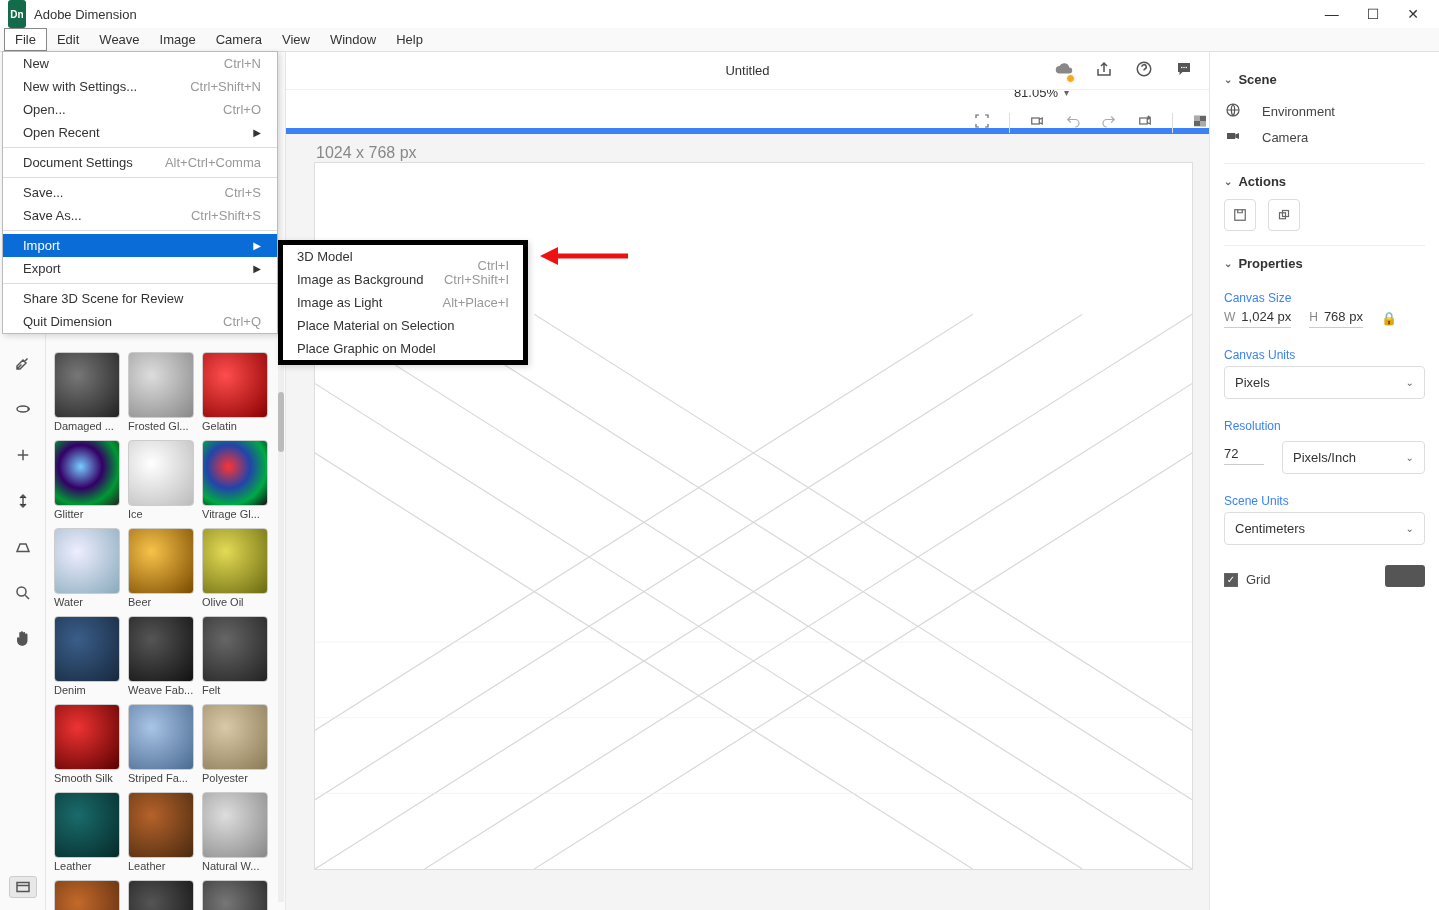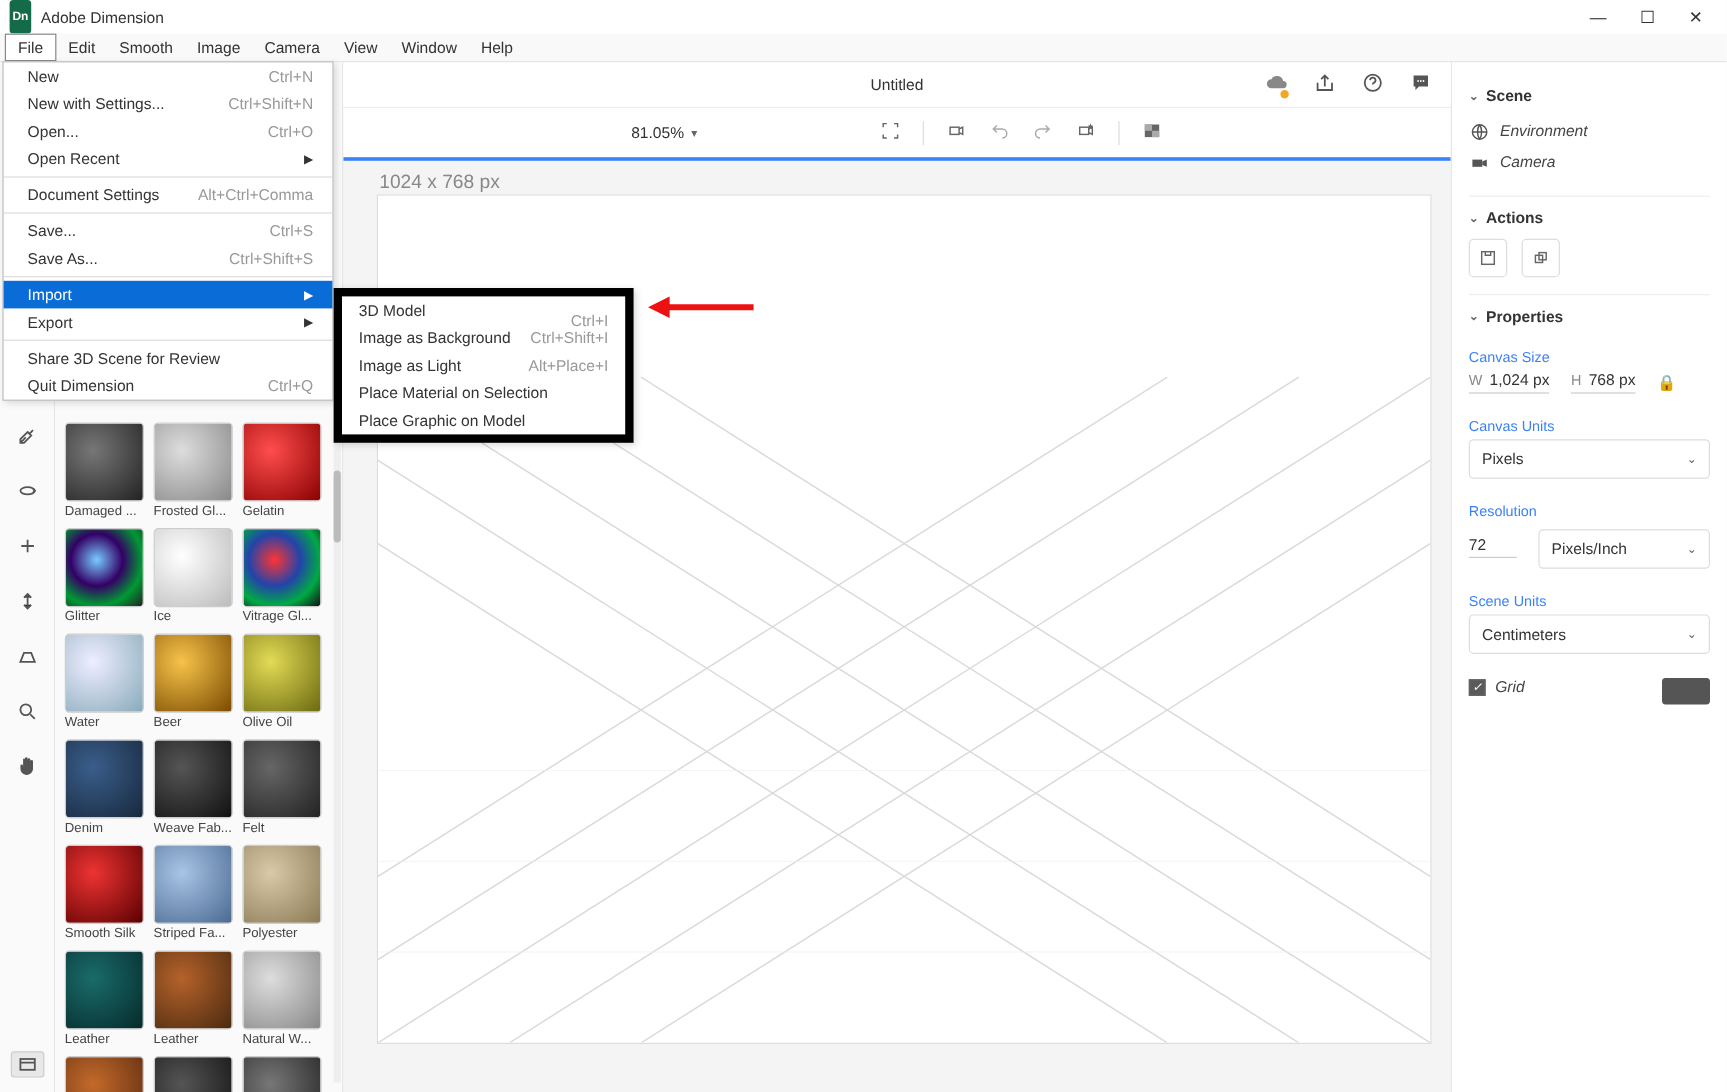--- a/index.html
+++ b/index.html
@@ -26,51 +26,51 @@
 .mat-grid { display: grid; grid-template-columns: repeat(3, 66px); gap: 8px 8px; }
 .mat-item { width: 66px; }
 .mat-thumb { width: 66px; height: 66px; border-radius: 4px; border: 1px solid #ccc; display:block; }
 .mat-label { font-size: 11px; color: #444; margin-top: 2px; white-space: nowrap; overflow: hidden; text-overflow: ellipsis; }
 .mat-scroll { position: absolute; right: 1px; top: 300px; width: 6px; height: 550px; background: #eee; }
 .mat-scroll-thumb { position:absolute; right:1px; top:340px; width:6px; height:60px; background:#bbb; border-radius:3px;}
 
 .center { flex: 1; background: #f4f4f4; display: flex; flex-direction: column; }
 .doc-titlebar { height: 38px; display:flex; align-items:center; justify-content:center; background:#fff; border-bottom:1px solid #eee; position:relative;}
 .doc-actions { position:absolute; right:16px; display:flex; gap:22px; color:#555;}
-.center-toolbar { height: 44px; background: #fff; border-bottom:3px solid #3b82f6; display:flex; align-items:center; justify-content:center; gap: 12px; }
+.center-toolbar { height: 44px; background: #fff; border-bottom:6px solid #3b82f6; display:flex; align-items:flex-end; justify-content:center; gap: 12px; flex-direction: column; }
 .zoom-group { display:flex; align-items:center; gap:6px; margin-right: 140px;}
 .ct-icons { display:flex; align-items:center; gap:18px; color:#666; }
 .ct-sep { width:1px; height:20px; background:#ddd; }
 .canvas-holder { flex:1; position:relative; padding: 16px 16px; }
 .canvas-dim { position:absolute; top: 10px; left: 30px; font-size: 16px; color: #888;}
 .canvas { position:absolute; top: 28px; left: 28px; right: 16px; bottom: 40px; background:#fff; border:1px solid #ddd; overflow:hidden;}
 .grid-svg { width:100%; height:100%; }
 
 .rightpanel { width: 230px; background:#fff; border-left:1px solid #e6e6e6; padding: 10px 14px; overflow-y:auto; font-size:13px;}
 .rp-section { border-bottom:1px solid #eee; padding: 10px 0 14px 0;}
 .rp-header { display:flex; align-items:center; gap:6px; font-weight:600; margin-bottom:10px;}
-.rp-row { display:flex; align-items:flex-start; gap:8px; padding: 4px 0; color:#444;font-style:italic;}
+.rp-row { display:flex; align-items:flex-end; gap:20px; padding: 4px 0; color:#444;}
 .rp-label { font-size:12px; color:#3b82f6; margin-top:20px; margin-bottom:4px;}
 .rp-input-row { display:flex; gap:18px; align-items:center;}
 .rp-input-group { display:flex; align-items:center; gap:6px; border-bottom:1px solid #ccc; padding-bottom:3px;}
 .rp-input-group span.lab { color:#888; font-size:12px;}
 .rp-select { width:100%; border:1px solid #ddd; border-radius:4px; padding: 8px 10px; display:flex; justify-content:space-between; align-items:center; margin-top:4px; background:#fff;}
 .rp-btn { width:32px; height:32px; border:1px solid #ddd; border-radius:4px; display:inline-flex; align-items:center; justify-content:center; margin-right:8px;}
 .rp-checkbox { display:flex; align-items:center;}
 .rp-checkbox .box { width:14px; height:14px; border:1px solid #666; background:#5a5a5a; display:inline-flex; align-items:center; justify-content:center; color:#fff; font-size:10px; margin-right:8px;}
 .swatch { width:40px; height:22px; background:#555; border-radius:3px; margin-left:auto;}
 
 
 .file-menu { position:absolute; top:51px; left:2px; width:276px; background:#fff; border:1px solid #bbb; box-shadow: 2px 2px 6px rgba(0,0,0,.15); z-index:100;}
 .file-menu .row { display:flex; justify-content:space-between; align-items:center; padding: 4px 16px 4px 20px; height:23px; font-size:13px; color:#333;}
 .file-menu .row.hl { background:#0a6cd6; color:#fff;}
 .file-menu .sep { height:1px; background:#ddd; margin: 3px 0;}
 .file-menu .arrow { font-size:10px;}
 
-.sub-menu { position:absolute; top:240px; left:278px; width:250px; background:#fff; border:7px solid #000000; box-shadow: 2px 2px 6px rgba(0,0,0,.15); z-index:101;}
+.sub-menu { position:absolute; top:240px; left:278px; width:250px; background:#fff; border:5px solid #000000; box-shadow: 2px 2px 6px rgba(0,0,0,.15); z-index:101;}
 .sub-menu .row { display:flex; justify-content:space-between; align-items:center; padding: 4px 14px; height:23px; font-size:13px; color:#333;}
 
 
 .red-arrow { position:absolute; top: 244px; left: 540px; z-index:200; }
 
 .chev { font-size:10px; color:#666;}
 svg.ic { width:18px; height:18px; }
 </style>
 </head>
 <body>
@@ -81,21 +81,21 @@
   <div class="window-controls">
     <span>—</span>
     <span>☐</span>
     <span>✕</span>
   </div>
 </div>
 
 <div class="menubar">
   <span class="mi active">File</span>
   <span class="mi">Edit</span>
-  <span class="mi">Smooth</span>
+  <span class="mi">Weave</span>
   <span class="mi">Image</span>
   <span class="mi">Camera</span>
   <span class="mi">View</span>
   <span class="mi">Window</span>
   <span class="mi">Help</span>
 </div>
 
 <div class="file-menu" id="file-menu">
     <div class="row">
       <span>New</span>

